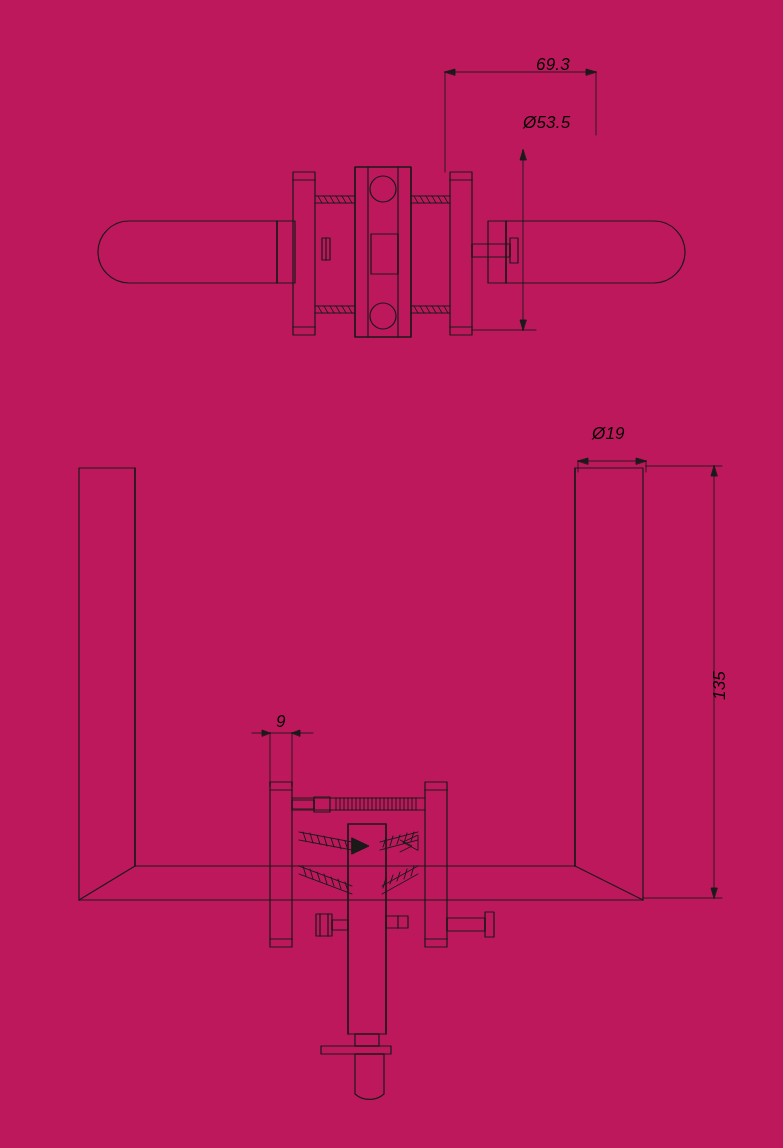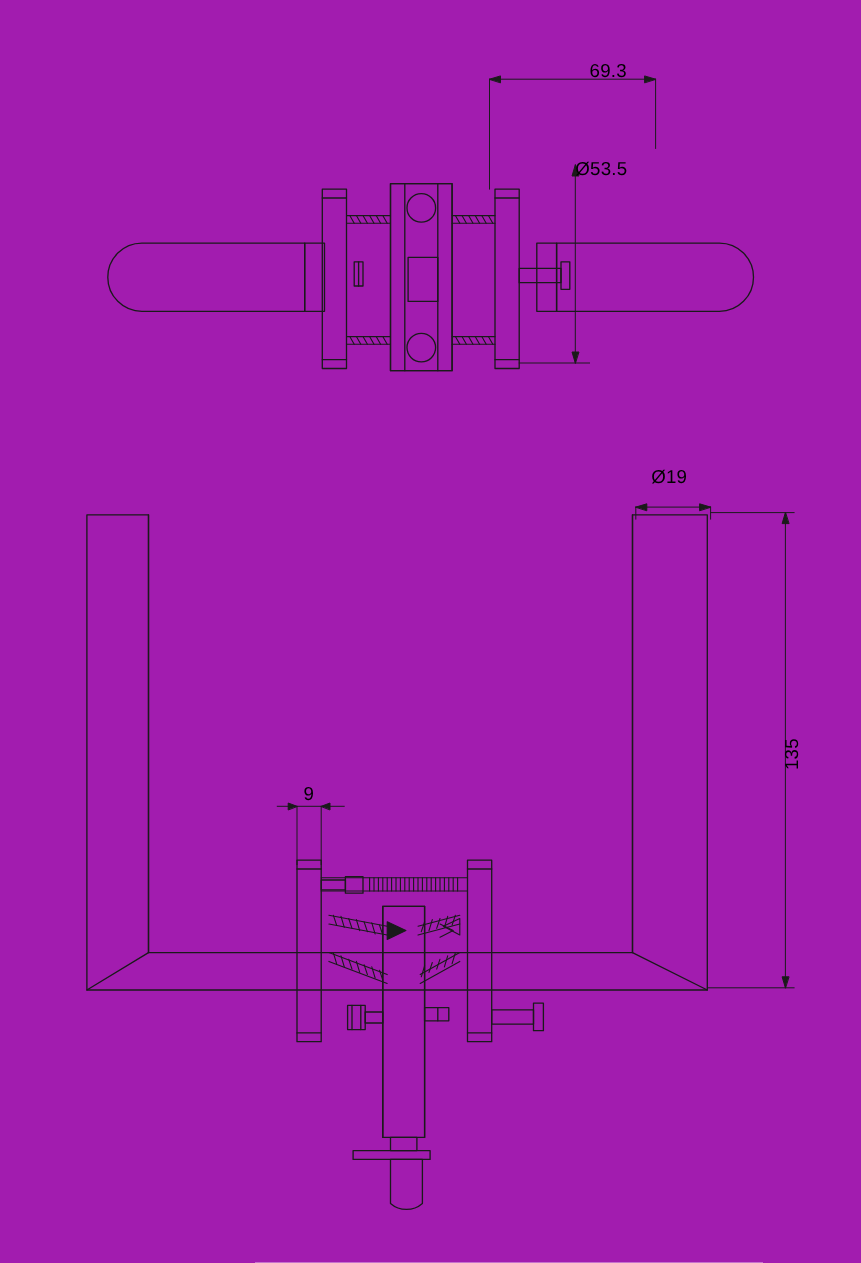--- a/index.html
+++ b/index.html
@@ -7,22 +7,23 @@
     padding: 0;
     background: #ffffff;
   }
   body {
     font-family: "Liberation Sans", sans-serif;
   }
   #sheet {
     position: relative;
     width: 783px;
     height: 1148px;
-    background: #a21caf;
+    background: #be185d;
     overflow: hidden;
+    font-style: italic;
   }
   #sheet svg {
     position: absolute;
     left: 0;
     top: 0;
   }
   .dim-label {
     position: absolute;
     font-family: "Liberation Sans", sans-serif;
     font-size: 17px;
@@ -195,21 +196,21 @@
         <path d="M292 733 L292 786"></path>
         <path d="M270 733 L262 730 L262 736 Z" fill="#1a1a1a"></path>
         <path d="M292 733 L300 730 L300 736 Z" fill="#1a1a1a"></path>
       </g>
 
     </g>
   </svg>
 
   <div class="dim-label" style="left:536px; top:55px;">69.3</div>
 
-  <div class="dim-label" style="left:523px; top:113px;margin-top:31px;">Ø53.5</div>
+  <div class="dim-label" style="left:523px; top:113px;">Ø53.5</div>
 
   <div class="dim-label" style="left:592px; top:424px;text-align:center;">Ø19</div>
 
   <div class="dim-label vertical" style="left:710px; top:700px;">135</div>
 
   <div class="dim-label" style="left:276px; top:712px;">9</div>
 
 </div>
 
 </body></html>

